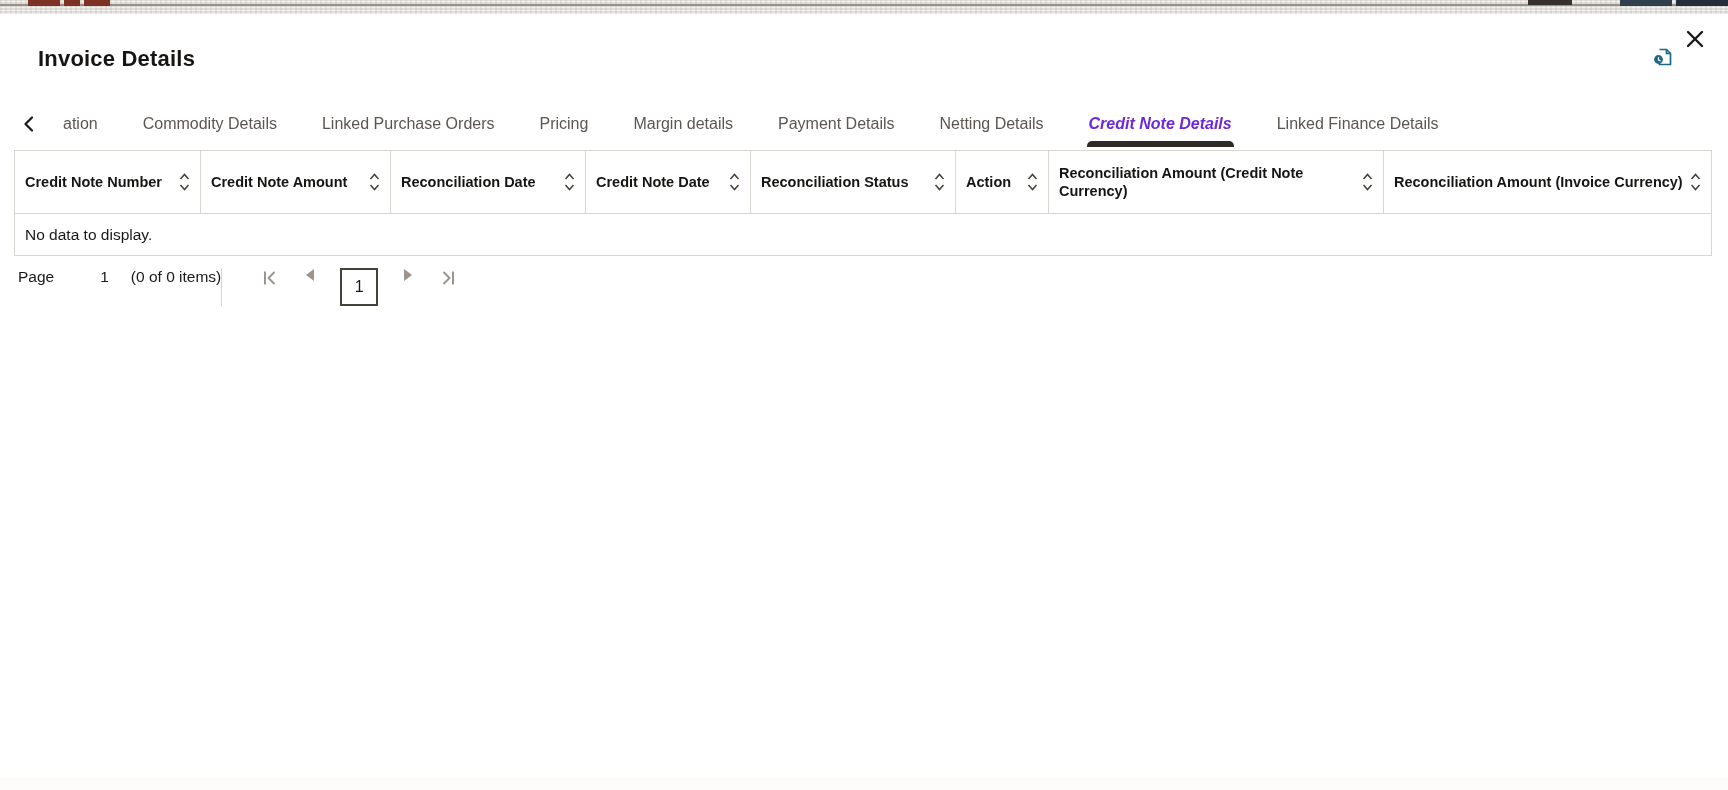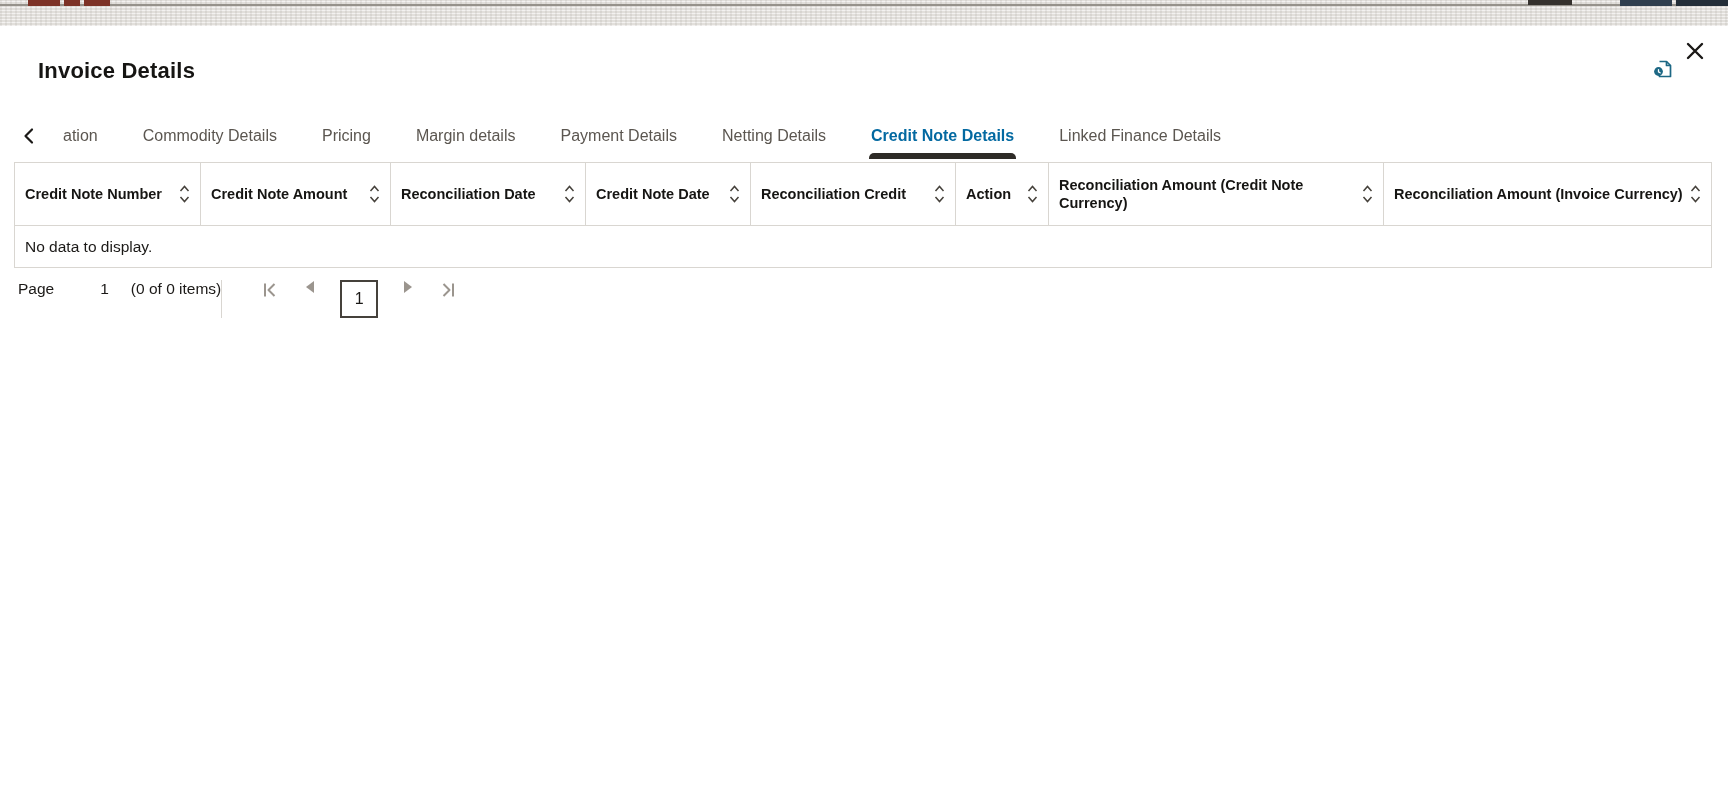--- a/index.html
+++ b/index.html
@@ -16,35 +16,35 @@
   .top-band .rule { position:absolute; top:4px; left:0; width:1728px; height:2px; background:#96928b; }
   .frag { position:absolute; top:0; height:6px; }
   .frag.red1 { left:28px;  width:32px; background:#7d3226; }
   .frag.red2 { left:64px;  width:16px; background:#7d3226; }
   .frag.red3 { left:84px;  width:26px; background:#7d3226; }
   .frag.dk1  { left:1528px; width:44px; height:5px; background:#35312d; }
   .frag.dk2  { left:1620px; width:52px; background:#31404f; }
   .frag.dk3  { left:1676px; width:52px; background:#232e38; }
 
   
-  .modal { position:absolute; top:26px; left:0; width:1728px; height:764px; background:#ffffff;padding-left:24px; }
+  .modal { position:absolute; top:14px; left:0; width:1728px; height:764px; background:#ffffff;padding-left:24px; }
   .modal-title { position:absolute; top:32px; left:38px; font-size:22px; font-weight:700;
     letter-spacing:0.2px; color:#161513; }
   .close-btn { position:absolute; top:10px; right:18px; width:30px; height:30px;
     display:flex; align-items:center; justify-content:center; cursor:pointer; background:none; border:none; }
   .doc-btn { position:absolute; top:30px; right:52px; width:26px; height:26px;
     display:flex; align-items:center; justify-content:center; cursor:pointer; background:none; border:none; }
 
   
   .tab-bar { position:absolute; top:86px; left:0; width:1728px; height:48px; }
   .tab-strip { position:absolute; left:63px; top:0; right:0; height:48px;
     display:flex; align-items:center; gap:45px; overflow:hidden; }
   .tab { position:relative; height:48px; display:flex; align-items:center;
     font-size:16px; color:#5b5650; white-space:nowrap; cursor:pointer; }
-  .tab.active { color:#0369a1; font-weight:700; }
+  .tab.active { color:#6d28d9; font-weight:700;font-style:italic; }
   .tab.active::after { content:""; position:absolute; left:-2px; right:-2px; bottom:1px;
     height:6px; background:#2e2b27; border-radius:5px 5px 0 0; }
   .tab-scroll-left { position:absolute; left:0; top:0; width:58px; height:48px; border:none;
     background:linear-gradient(90deg, #ffffff 75%, rgba(255,255,255,0)); 
     display:flex; align-items:center; justify-content:center; cursor:pointer; z-index:2; }
 
   
   .table { position:absolute; top:136px; left:14px; width:1698px; }
   .thead { display:flex; border:1px solid #d9d6d1; border-bottom:1px solid #d9d6d1; background:#ffffff;justify-content:flex-end; }
   .th { display:flex; align-items:center; justify-content:space-between; gap:6px;
@@ -99,20 +99,21 @@
   <button class="close-btn">
     <svg width="22" height="22" viewBox="0 0 22 22">
       <path d="M4 4 L18 18 M18 4 L4 18" stroke="#1b1917" stroke-width="2.4" stroke-linecap="round" fill="none"></path>
     </svg>
   </button>
 
   <div class="tab-bar">
     <div class="tab-strip">
       <div class="tab">ation</div>
       <div class="tab">Commodity Details</div>
+      <div class="tab">Linked Purchase Orders</div>
       <div class="tab">Pricing</div>
       <div class="tab">Margin details</div>
       <div class="tab">Payment Details</div>
       <div class="tab">Netting Details</div>
       <div class="tab active">Credit Note Details</div>
       <div class="tab">Linked Finance Details</div>
     </div>
     <button class="tab-scroll-left">
       <svg width="18" height="18" viewBox="0 0 18 18">
         <path d="M12 2.5 L5.5 9 L12 15.5" fill="none" stroke="#1b1917" stroke-width="2.2" stroke-linecap="round" stroke-linejoin="round"></path>
@@ -160,21 +161,21 @@
         <span class="sort">
           <svg width="11" height="8" viewBox="0 0 11 8">
               <path d="M1.5 6 L5.5 1.5 L9.5 6" fill="none" stroke="#45413b" stroke-width="1.5"></path>
             </svg>
           <svg width="11" height="8" viewBox="0 0 11 8">
               <path d="M1.5 2 L5.5 6.5 L9.5 2" fill="none" stroke="#45413b" stroke-width="1.5"></path>
             </svg>
         </span>
       </div>
       <div class="th c4">
-        <span class="lbl">Reconciliation Credit</span>
+        <span class="lbl">Reconciliation Status</span>
         <span class="sort">
           <svg width="11" height="8" viewBox="0 0 11 8">
               <path d="M1.5 6 L5.5 1.5 L9.5 6" fill="none" stroke="#45413b" stroke-width="1.5"></path>
             </svg>
           <svg width="11" height="8" viewBox="0 0 11 8">
               <path d="M1.5 2 L5.5 6.5 L9.5 2" fill="none" stroke="#45413b" stroke-width="1.5"></path>
             </svg>
         </span>
       </div>
       <div class="th c5">

